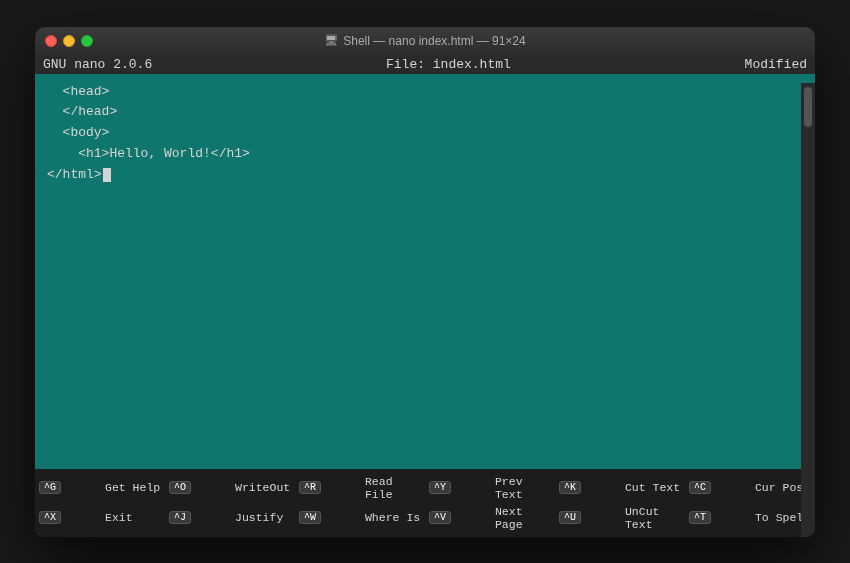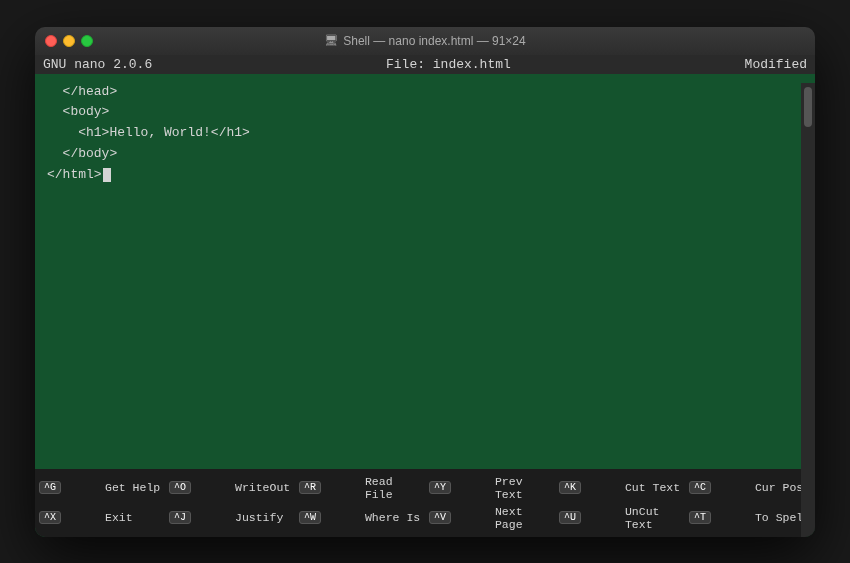--- a/index.html
+++ b/index.html
@@ -91,21 +91,21 @@
       border-radius: 4px;
       margin-top: 4px;
     }
 
     .nano-content {
       flex: 1;
       display: flex;
       flex-direction: column;
       font-family: 'Courier New', Courier, monospace;
       font-size: 13px;
-      background: #14532d;
+      background: #0f766e;
       color: #d4d4d4;
       position: relative;
     }
 
     .nano-header {
       background: #2a2a2a;
       color: #d4d4d4;
       padding: 2px 8px;
       display: flex;
       justify-content: space-between;
@@ -198,24 +198,24 @@
 
   <div class="nano-content">
 
     <div class="nano-header">
       <span>GNU nano 2.0.6</span>
       <span>File: index.html</span>
       <span>Modified</span>
     </div>
 
     <div class="nano-editor">
+      <div class="code-line">  &lt;head&gt;</div>
       <div class="code-line">  &lt;/head&gt;</div>
       <div class="code-line">  &lt;body&gt;</div>
       <div class="code-line">    &lt;h1&gt;Hello, World!&lt;/h1&gt;</div>
-      <div class="code-line">  &lt;/body&gt;</div>
       <div class="code-line">&lt;/html&gt;<span class="cursor"></span></div>
     </div>
 
     <div class="nano-footer">
       <div class="shortcut-row">
         <div class="shortcut-item">
           <span class="shortcut-key">^G</span>
           <span class="shortcut-label">Get Help</span>
         </div>
         <div class="shortcut-item">

